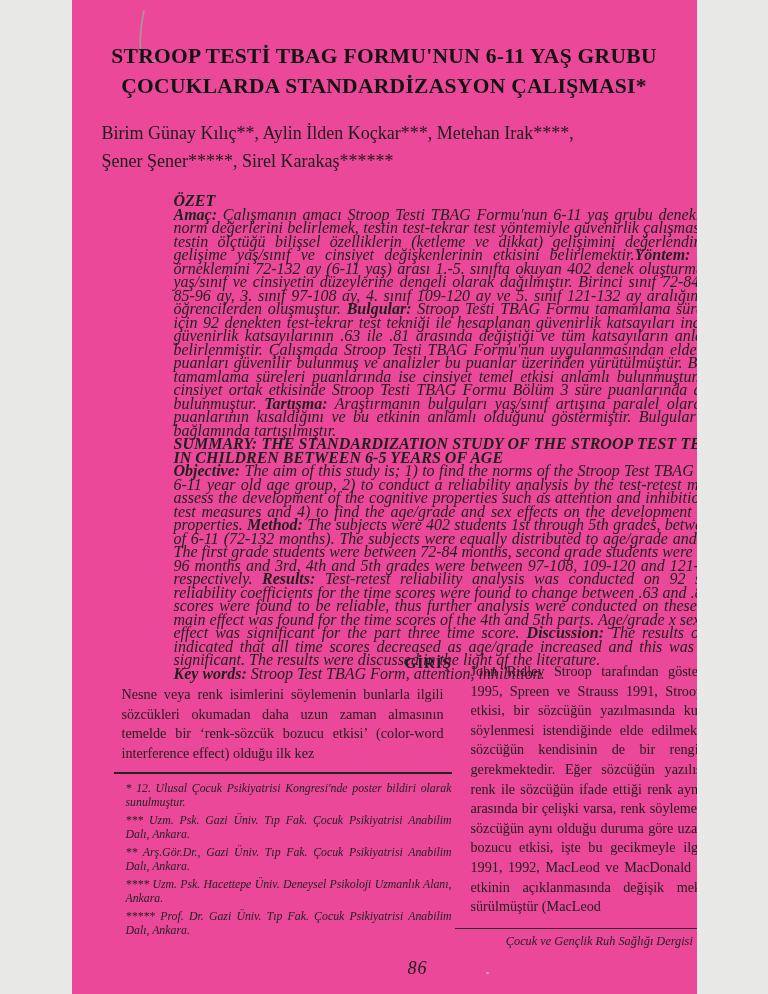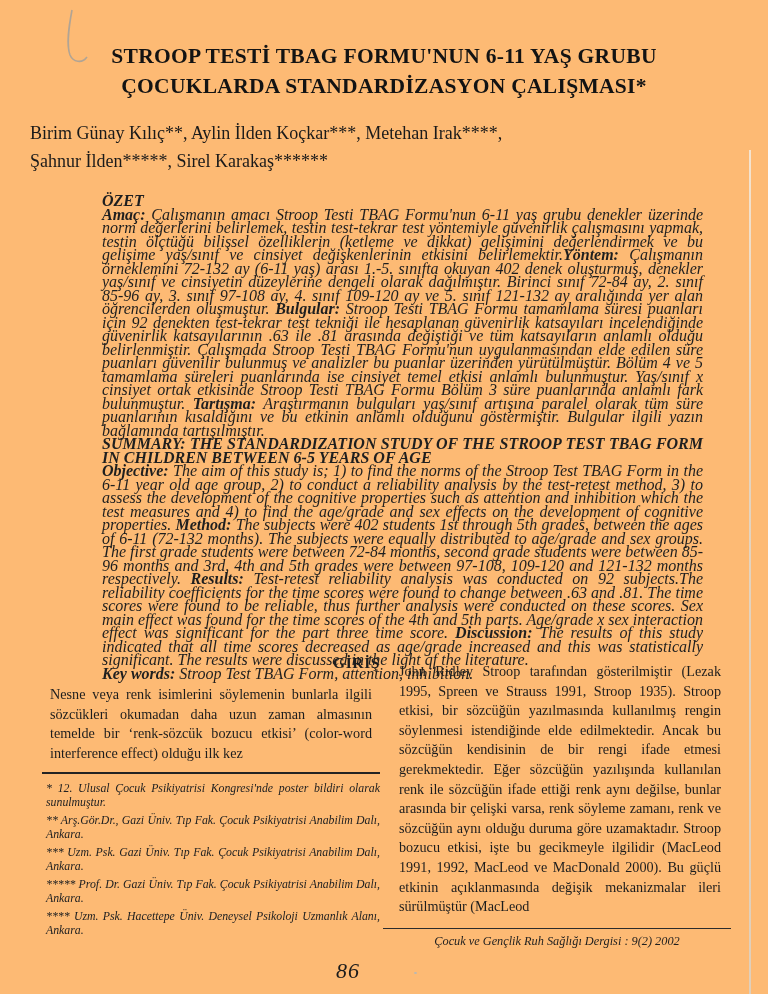--- a/index.html
+++ b/index.html
@@ -1,20 +1,20 @@
 <!DOCTYPE html>
 <html><head>
 <meta charset="utf-8">
 <style>
   html,body{margin:0;padding:0;background:#e8e8e6;}
   .page{
     position:relative;
-    width:768px;height:994px;
+    width:625px;height:994px;
     margin:0 auto;
-    background:#fdba74;
+    background:#ec4899;
     font-family:"Liberation Serif","DejaVu Serif",serif;
     color:#1d1d1d;
     overflow:hidden;
   }
   b{font-weight:bold;}
   .pen-mark{position:absolute;left:55px;top:6px;width:44px;height:66px;}
   .scan-line{
     position:absolute;left:749px;top:150px;width:2px;height:844px;
     background:linear-gradient(180deg,#f1f1ee 0%,#dcdcd8 35%,#d6d6d2 100%);
     opacity:.75;
@@ -35,30 +35,30 @@
   }
   .abstract .heading{font-weight:bold;}
   .col{position:absolute;top:654px;width:338px;}
   .col-left{left:42px;}
   .col-right{left:391px;}
   .giris{font-size:15.5px;font-weight:bold;letter-spacing:.6px;margin:0 0 13px 0;text-align:right;}
   .body-text{font-size:14.2px;line-height:19.6px;text-align:justify;margin:8px;}
   .fn-rule{border:none;border-top:2px solid #232323;margin:9px 0 8px 0;}
   .footnote{
     font-size:11.8px;font-style:italic;line-height:13.9px;
-    text-align:justify;margin:0 0 4px 4px;color:#222;
+    text-align:justify;margin:0 0 4px 12px;color:#222;
   }
   .journal-footer{
     position:absolute;left:383px;top:928px;width:348px;
   }
   .journal-rule{border:none;border-top:1.5px solid #2c2c2c;margin:0 0 5px 0;}
   .journal-text{font-size:12.3px;font-style:italic;text-align:center;color:#1f1f1f;}
   .page-number{
     position:absolute;left:336px;top:958px;
-    font-size:22px;font-style:italic;color:#1b1b1b;letter-spacing:1px;
+    font-size:18px;font-style:italic;color:#1b1b1b;letter-spacing:1px;
   }
   .speck{position:absolute;width:3px;height:2px;background:#b9b9b4;border-radius:50%;}
 </style>
 </head>
 <body>
 
 <div class="page">
 
   <svg class="pen-mark" viewBox="0 0 44 66">
     <path d="M17 4 C14 20, 11 38, 15 49 C18 56, 27 58, 32 51" fill="none" stroke="#a3a09a" stroke-width="1.6" opacity="0.85"></path>
@@ -66,41 +66,41 @@
 
   <div class="scan-line"></div>
 
   <div class="title">
     <div>STROOP TESTİ TBAG FORMU'NUN 6-11 YAŞ GRUBU</div>
     <div>ÇOCUKLARDA STANDARDİZASYON ÇALIŞMASI*</div>
   </div>
 
   <div class="authors">
     <div>Birim Günay Kılıç**, Aylin İlden Koçkar***, Metehan Irak****,</div>
-    <div>Şahnur İlden*****, Sirel Karakaş******</div>
+    <div>Şener Şener*****, Sirel Karakaş******</div>
   </div>
 
   <div class="abstract">
     <div class="heading">ÖZET</div>
     <div><b>Amaç:</b> Çalışmanın amacı Stroop Testi TBAG Formu'nun 6-11 yaş grubu denekler üzerinde norm değerlerini belirlemek, testin test-tekrar test yöntemiyle güvenirlik çalışmasını yapmak, testin ölçtüğü bilişsel özelliklerin (ketleme ve dikkat) gelişimini değerlendirmek ve bu gelişime  yaş/sınıf ve cinsiyet değişkenlerinin etkisini belirlemektir.<b>Yöntem:</b> Çalışmanın örneklemini 72-132 ay (6-11 yaş) arası 1.-5. sınıfta okuyan 402 denek oluşturmuş, denekler yaş/sınıf ve cinsiyetin düzeylerine dengeli olarak dağılmıştır. Birinci sınıf  72-84 ay, 2. sınıf 85-96 ay, 3. sınıf 97-108 ay, 4. sınıf 109-120 ay ve 5. sınıf 121-132 ay aralığında yer alan öğrencilerden oluşmuştur. <b>Bulgular:</b> Stroop Testi TBAG Formu tamamlama süresi puanları için 92 denekten test-tekrar test tekniği ile hesaplanan güvenirlik katsayıları incelendiğinde güvenirlik katsayılarının .63 ile .81 arasında değiştiği ve tüm katsayıların anlamlı olduğu belirlenmiştir. Çalışmada Stroop Testi TBAG Formu'nun uygulanmasından elde edilen süre puanları güvenilir bulunmuş ve analizler bu puanlar üzerinden yürütülmüştür. Bölüm 4 ve 5 tamamlama süreleri puanlarında ise cinsiyet temel etkisi anlamlı bulunmuştur. Yaş/sınıf x cinsiyet ortak etkisinde Stroop Testi TBAG Formu Bölüm 3 süre puanlarında anlamlı fark bulunmuştur. <b>Tartışma:</b> Araştırmanın bulguları yaş/sınıf artışına paralel olarak tüm süre puanlarının kısaldığını ve bu etkinin anlamlı olduğunu göstermiştir. Bulgular ilgili yazın bağlamında tartışılmıştır.</div>
     <div class="heading">SUMMARY: THE STANDARDIZATION STUDY OF THE STROOP TEST TBAG FORM IN CHILDREN BETWEEN 6-5 YEARS OF AGE</div>
     <div><b>Objective:</b> The aim of this study is; 1) to find the norms of the Stroop Test TBAG Form in the 6-11 year old age group, 2) to conduct a reliability analysis by the test-retest method, 3) to assess the development of the cognitive properties such as attention and inhibition which the test measures and 4) to find the age/grade and sex effects on the development of cognitive properties. <b>Method:</b> The subjects were 402 students 1st through 5th grades, between the ages of 6-11 (72-132 months). The subjects were equally distributed to age/grade and sex groups. The first grade students were between 72-84 months, second grade students were between 85-96 months and 3rd, 4th and 5th  grades were between 97-108, 109-120 and 121-132 months respectively. <b>Results:</b> Test-retest reliability analysis was conducted on 92 subjects.The reliability coefficients for the time scores were found to change between .63 and .81. The time scores were found to be reliable, thus further analysis were conducted on these scores. Sex main effect was found for the time scores of the 4th and 5th parts. Age/grade x sex interaction effect was significant for the part three time score. <b>Discussion:</b> The results of this study indicated that all time scores decreased as age/grade increased and this was statistically significant. The results were discussed in the light qf the literature.</div>
     <div><b>Key words:</b> Stroop Test TBAG Form, attention, inhibition.</div>
   </div>
 
   <div class="col col-left">
     <h2 class="giris">GİRİŞ</h2>
     <p class="body-text">Nesne veya renk isimlerini söylemenin bunlarla ilgili sözcükleri okumadan daha uzun zaman almasının temelde bir ‘renk-sözcük bozucu etkisi’ (color-word interference effect) olduğu ilk kez</p>
     <hr class="fn-rule">
     <div>
       <p class="footnote">*  12. Ulusal Çocuk Psikiyatrisi Kongresi'nde poster bildiri olarak sunulmuştur.</p>
+      <p class="footnote">***  Uzm. Psk. Gazi Üniv. Tıp Fak. Çocuk Psikiyatrisi Anabilim Dalı, Ankara.</p>
       <p class="footnote">**  Arş.Gör.Dr., Gazi Üniv. Tıp Fak. Çocuk Psikiyatrisi Anabilim Dalı, Ankara.</p>
-      <p class="footnote">***  Uzm. Psk. Gazi Üniv. Tıp Fak. Çocuk Psikiyatrisi Anabilim Dalı, Ankara.</p>
+      <p class="footnote">****  Uzm. Psk. Hacettepe Üniv. Deneysel Psikoloji Uzmanlık Alanı, Ankara.</p>
       <p class="footnote">*****  Prof. Dr. Gazi Üniv. Tıp Fak. Çocuk Psikiyatrisi Anabilim Dalı, Ankara.</p>
-      <p class="footnote">****  Uzm. Psk. Hacettepe Üniv. Deneysel Psikoloji Uzmanlık Alanı, Ankara.</p>
     </div>
   </div>
 
   <div class="col col-right">
     <p class="body-text">John Ridley Stroop tarafından gösterilmiştir (Lezak 1995, Spreen ve Strauss 1991, Stroop 1935). Stroop etkisi, bir sözcüğün yazılmasında kullanılmış rengin söylenmesi istendiğinde elde edilmektedir. Ancak bu sözcüğün kendisinin de bir rengi ifade etmesi gerekmektedir. Eğer sözcüğün yazılışında kullanılan renk ile sözcüğün ifade ettiği renk aynı değilse, bunlar arasında bir çelişki varsa, renk söyleme zamanı, renk ve sözcüğün aynı olduğu duruma göre uzamaktadır. Stroop bozucu etkisi, işte bu gecikmeyle ilgilidir (MacLeod 1991, 1992, MacLeod ve MacDonald 2000). Bu güçlü etkinin açıklanmasında değişik mekanizmalar ileri sürülmüştür (MacLeod</p>
   </div>
 
   <div class="journal-footer">
     <hr class="journal-rule">
     <div class="journal-text">Çocuk ve Gençlik Ruh Sağlığı Dergisi : 9(2) 2002</div>

